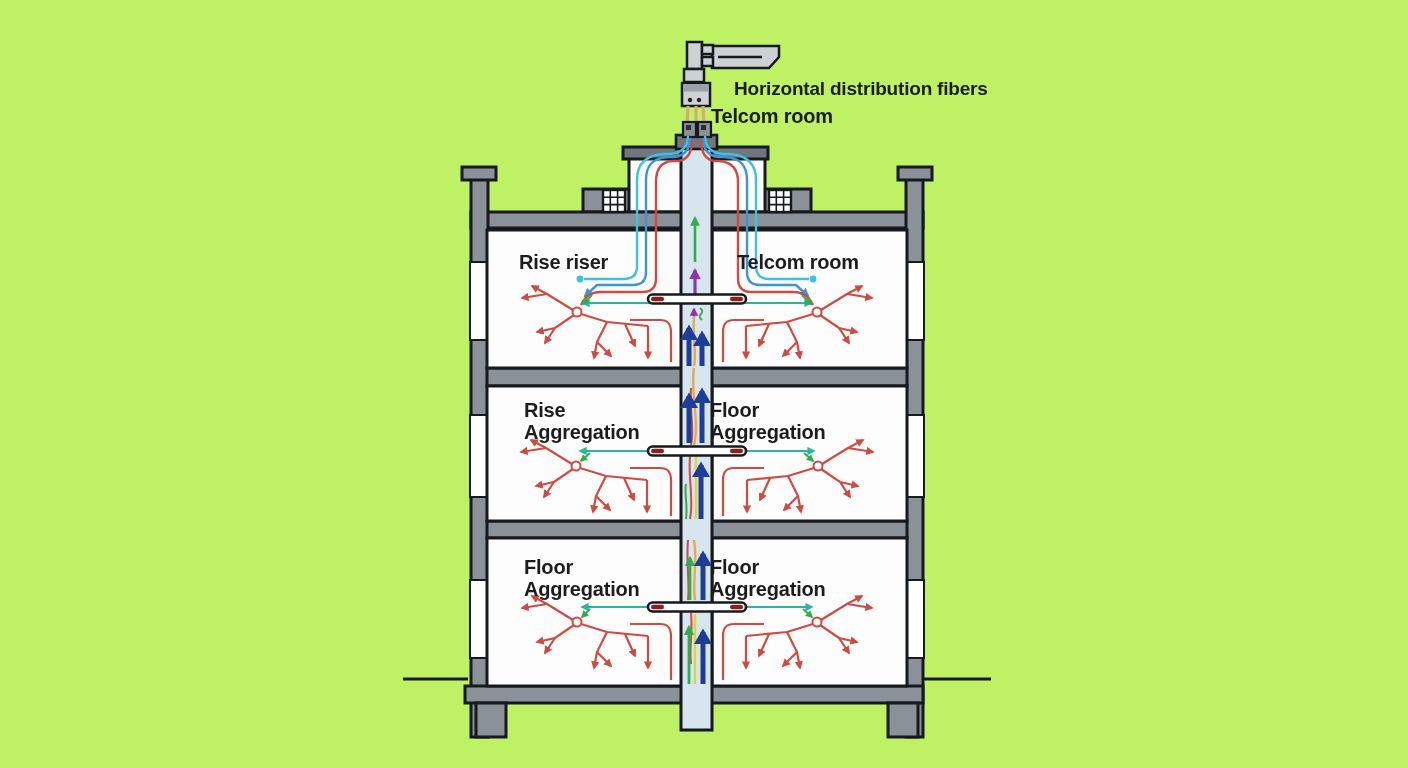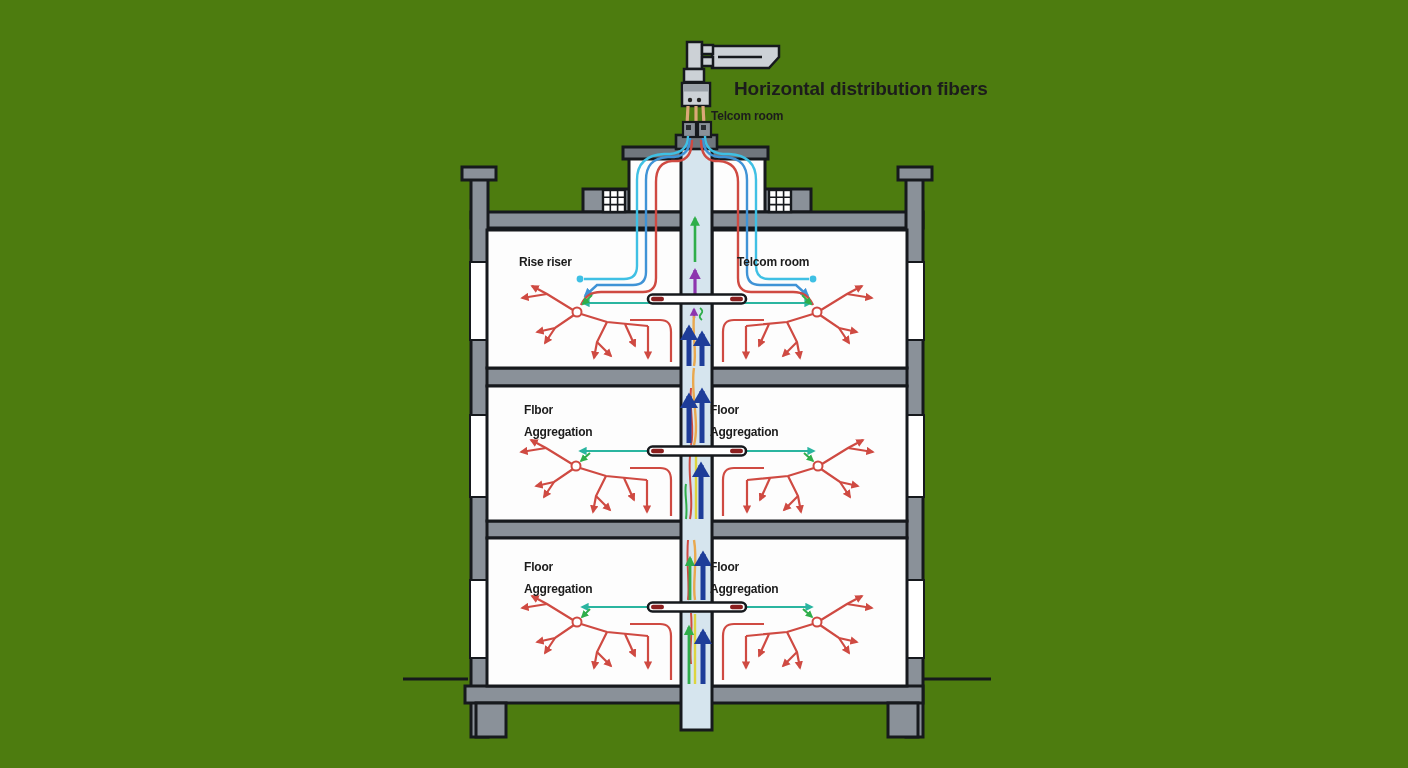--- a/index.html
+++ b/index.html
@@ -1,22 +1,22 @@
 <!DOCTYPE html>
 <html style="--c-text: #1c1c1c; --c-outline: #16191d; --c-wall: #8a9199; --c-wall-dark: #70777e; --c-riser: #d6e5ee; --c-room: #fdfdfd; --c-red: #cf4a42; --c-darkred: #8c1f1f; --c-cyan: #3fc0e4; --c-blue: #3f93d6; --c-teal: #2ab5a0; --c-green: #2fae4a; --c-navy: #1e3d99; --c-purple: #8d35ae; --c-orange: #e9a84e; --c-yellow: #ddd53f; --c-fiber: #dba878; --c-device: #ccd1d6;"><head>
 <meta charset="utf-8">
 <style>
   html,body{margin:0;padding:0;background:#ffffff;}
-  #stage{position:relative;width:1408px;height:768px;background:#4d7c0f;overflow:hidden;
+  #stage{position:relative;width:1408px;height:768px;background:#bef264;overflow:hidden;
          font-family:"Liberation Sans","DejaVu Sans",sans-serif;}
   #diagram-svg{position:absolute;left:0;top:0;}
   .lbl{position:absolute;color:var(--c-text,#1c1c1c);font-weight:600;letter-spacing:-0.2px;
        white-space:nowrap;line-height:22px;}
   .lbl.center{text-align:left;white-space:normal;}
-  .fs20{font-size:12px;}
+  .fs20{font-size:20px;}
   .fs19{font-size:19px;}
 </style>
 </head>
 <body>
 
 <div id="stage">
 
 <svg id="diagram-svg" width="1408" height="768" viewBox="0 0 1408 768">
   <defs>
     <marker id="m-red" markerWidth="4.2" markerHeight="4" refX="3" refY="2" orient="auto">
@@ -236,21 +236,21 @@
 
 <div class="lbl fs19" style="left:734px;top:78px;">Horizontal distribution fibers</div>
 
 <div class="lbl fs20" style="left:711px;top:105px;">Telcom room</div>
 
 <div class="lbl fs20 center" style="left:519px;top:251px;width:130px;">Rise riser</div>
 
 <div class="lbl fs20 center" style="left:737px;top:251px;width:160px;">Telcom room</div>
 
 <div class="lbl fs20 center" style="left:524px;top:399px;width:160px;">
-  <span>Flbor</span><br>
+  <span>Rise</span><br>
   <span>Aggregation</span>
 </div>
 
 <div class="lbl fs20 center" style="left:710px;top:399px;width:160px;">
   <span>Floor</span><br>
   <span>Aggregation</span>
 </div>
 
 <div class="lbl fs20 center" style="left:524px;top:556px;width:160px;">
   <span>Floor</span><br>

